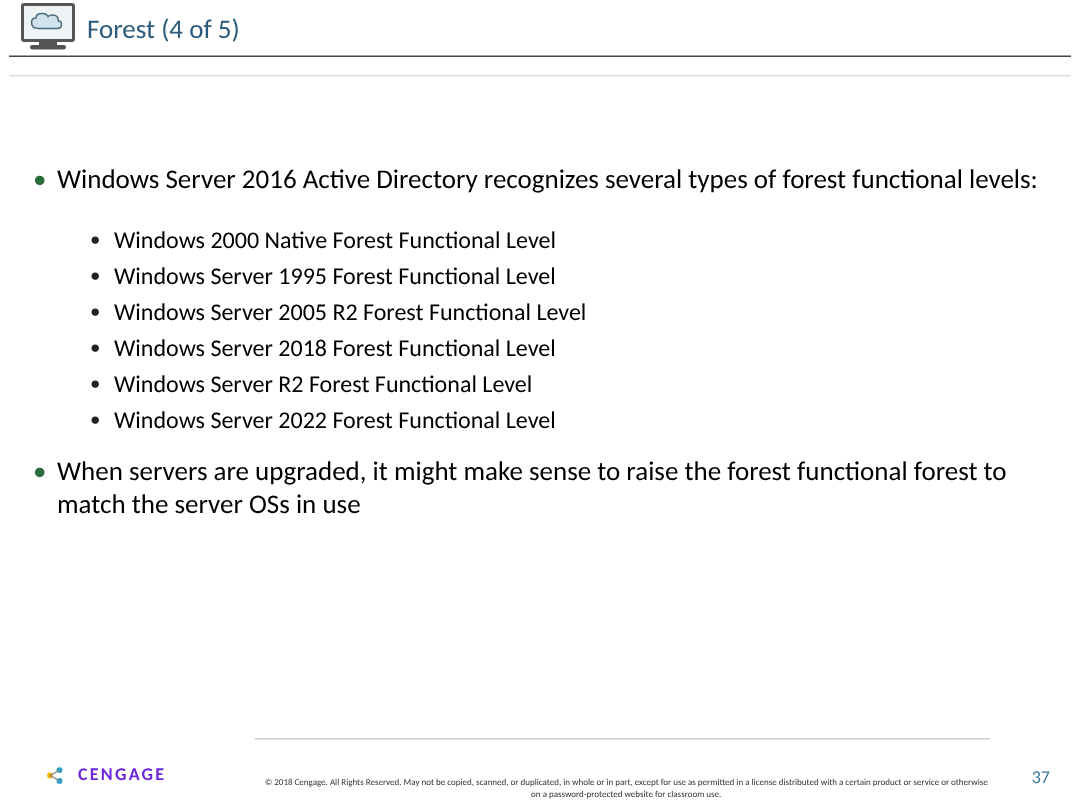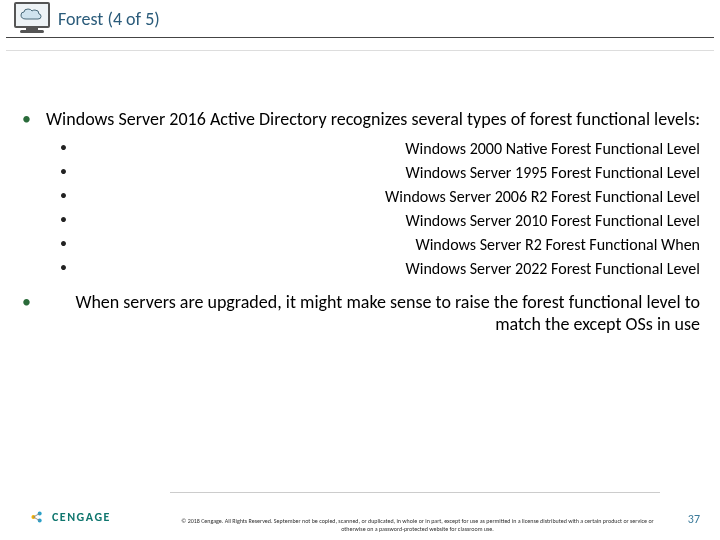--- a/index.html
+++ b/index.html
@@ -13,32 +13,32 @@
   .monitor { position: absolute; left: 2px; top: 2px; width: 36px; height: 26px; border: 2px solid #555; background: #eef3f6; border-radius: 2px; }
   .monitor-stand { position: absolute; left: 14px; top: 27px; width: 12px; height: 4px; background: #555; }
   .monitor-base { position: absolute; left: 8px; top: 30px; width: 24px; height: 3px; background: #555; border-radius: 2px; }
   .cloud { position: absolute; left: 7px; top: 7px; width: 24px; height: 14px; }
   .cloud svg { width: 24px; height: 14px; display:block; }
   .thin-rule { position:absolute; left:6px; right:6px; top:50px; height:1px; background:#ddd; }
 
   
   .content { position: absolute; top: 108px; left: 20px; right: 20px; }
   ul.level1 { list-style: none; }
-  ul.level1 > li { position: relative; padding-left: 18px; font-size: 18px; line-height: 1.25; margin-bottom: 6px; text-align: right; }
+  ul.level1 > li { position: relative; padding-left: 18px; font-size: 18px; line-height: 1.25; margin-bottom: 6px; }
   ul.level1 > li::before { content: "•"; position: absolute; left: 2px; top: 0; color: #2a6b3a; font-size: 18px; }
-  ul.level2 { list-style: none; margin: 6px 0 10px 22px; }
+  ul.level2 { list-style: none; margin: 18px 0 10px 22px; }
   ul.level2 > li { position: relative; padding-left: 16px; font-size: 16px; line-height: 1.5; }
   ul.level2 > li::before { content: "•"; position: absolute; left: 0; top: 0; color: #222; font-size: 14px; }
 
   
   .footer { position: absolute; left: 0; right: 0; bottom: 0; height: 48px; }
   .footer-rule { position:absolute; left:170px; right:60px; top:0; height:1px; background:#ccc; }
   .brand { position: absolute; left: 28px; bottom: 14px; display:flex; align-items:center; gap:6px; }
   .brand-mark { width: 18px; height: 18px; }
-  .brand-name { font-size: 12px; letter-spacing: 1.5px; color: #0f766e; font-weight: 600; }
+  .brand-name { font-size: 12px; letter-spacing: 1.5px; color: #6d28d9; font-weight: 600; }
   .copyright { position: absolute; left: 175px; right: 60px; bottom: 6px; font-size: 6px; line-height: 1.3; color: #333; text-align: center; }
   .pagenum { position: absolute; right: 20px; bottom: 14px; font-size: 12px; color: #3b7a9a; }
 </style>
 </head>
 <body>
 
 <div class="slide">
 
   <div class="header">
     <div class="header-icon-wrap">
@@ -55,40 +55,40 @@
   </div>
   <div class="thin-rule"></div>
 
   <div class="content">
     <ul class="level1">
       <li>
         <span>Windows Server 2016 Active Directory recognizes several types of forest functional levels:</span>
         <ul class="level2">
           <li>Windows 2000 Native Forest Functional Level</li>
           <li>Windows Server 1995 Forest Functional Level</li>
-          <li>Windows Server 2006 R2 Forest Functional Level</li>
-          <li>Windows Server 2010 Forest Functional Level</li>
-          <li>Windows Server R2 Forest Functional When</li>
+          <li>Windows Server 2005 R2 Forest Functional Level</li>
+          <li>Windows Server 2018 Forest Functional Level</li>
+          <li>Windows Server R2 Forest Functional Level</li>
           <li>Windows Server 2022 Forest Functional Level</li>
         </ul>
       </li>
       <li>
-        <span>When servers are upgraded, it might make sense to raise the forest functional level to match the except OSs in use</span>
+        <span>When servers are upgraded, it might make sense to raise the forest functional forest to match the server OSs in use</span>
       </li>
     </ul>
   </div>
 
   <div class="footer">
     <div class="footer-rule"></div>
     <div class="brand">
       <svg class="brand-mark" viewBox="0 0 20 20">
         <circle cx="6" cy="10" r="2.2" fill="#f5b300"></circle>
         <circle cx="13" cy="6" r="2.2" fill="#2aa0c8"></circle>
         <circle cx="13" cy="14" r="2.2" fill="#2aa0c8"></circle>
         <path d="M6 10 L13 6 M6 10 L13 14" stroke="#888" stroke-width="1"></path>
       </svg>
       <span class="brand-name">CENGAGE</span>
     </div>
-    <div class="copyright">© 2018 Cengage. All Rights Reserved. September not be copied, scanned, or duplicated, in whole or in part, except for use as permitted in a license distributed with a certain product or service or otherwise on a password-protected website for classroom use.</div>
+    <div class="copyright">© 2018 Cengage. All Rights Reserved. May not be copied, scanned, or duplicated, in whole or in part, except for use as permitted in a license distributed with a certain product or service or otherwise on a password-protected website for classroom use.</div>
     <div class="pagenum">37</div>
   </div>
 
 </div>
 
 </body></html>

